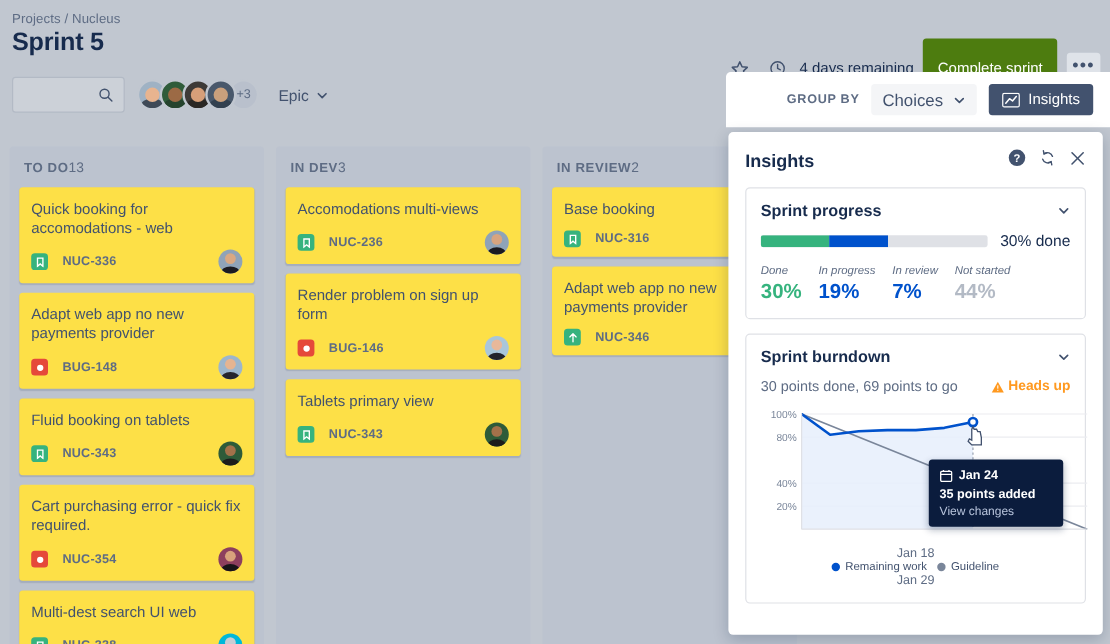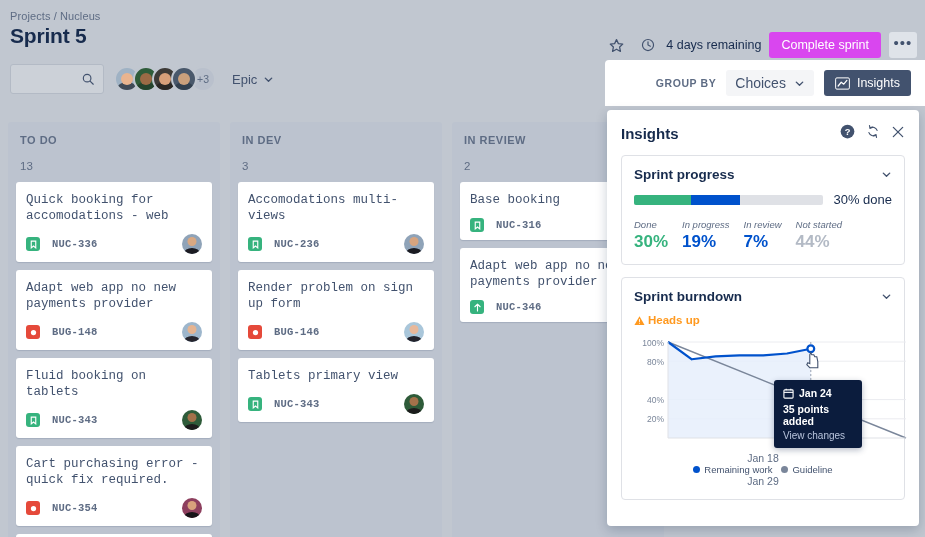--- a/index.html
+++ b/index.html
@@ -26,22 +26,22 @@
   .hdr-right {
     position: absolute; right: 8px; top: 32px;
     display: flex; align-items: center; gap: 8px;
   }
   .icon-btn {
     width: 24px; height: 24px; display: flex; align-items: center;
     justify-content: center; border-radius: 3px; color: #42526e;
   }
   .days-remaining { font-size: 12.5px; color: #172b4d; margin-left: -2px; }
   .btn-primary {
-    background: #d946ef; color: #fff; font-size: 12.5px;
-    padding: 6px 12px; border-radius: 3px; border: none;
+    background: #4d7c0f; color: #fff; font-size: 12.5px;
+    padding: 18px 12px; border-radius: 3px; border: none;
     font-family: inherit; cursor: pointer;
   }
   .btn-more {
     background: #dfe3e9; color: #42526e; border-radius: 3px;
     width: 28px; height: 26px; display: flex; align-items: center;
     justify-content: center; font-size: 15px; letter-spacing: 1px;
     padding-bottom: 6px;
   }
 
   
@@ -80,32 +80,30 @@
     font-size: 13px; color: #42526e; padding: 4px 6px; border-radius: 3px;
   }
 
   
   .board {
     position: absolute; left: 8px; top: 122px;
     display: flex; gap: 10px;
   }
   .column { width: 212px; background: #bcc3cf; border-radius: 3px; padding: 0 8px 8px; }
   .col-head {
-    display: flex; align-items: flex-start; gap: 14px;
+    display: flex; align-items: flex-start; gap: 0;
     padding: 12px 4px 10px;
     font-size: 11px; font-weight: bold; color: #5e6c84;
     letter-spacing: .5px;
-    flex-direction: column;
   }
   .col-count { font-weight: normal; font-size: 11.5px; letter-spacing: 0; }
   .card {
-    background: #ffffff; border-radius: 3px; padding: 10px 10px 8px;
+    background: #fde047; border-radius: 3px; padding: 10px 10px 8px;
     margin-bottom: 8px; box-shadow: 0 1px 1px rgba(9,30,66,.13);
     min-height: 56px;
-    font-family: Liberation Mono, monospace;
   }
   .card-title {
     font-size: 12.5px; line-height: 16px; color: #42526e; margin-bottom: 10px;
   }
   .card-foot { display: flex; align-items: center; justify-content: space-between; }
   .card-meta { display: flex; align-items: center; gap: 12px; }
   .type-icon {
     width: 14px; height: 14px; border-radius: 3px;
     display: flex; align-items: center; justify-content: center;
   }
@@ -188,21 +186,21 @@
     margin-bottom: 6px;
   }
   .burn-sub-text { font-size: 12px; color: #5e6c84; }
   .heads-up {
     display: flex; align-items: center; gap: 3px;
     font-size: 11.5px; color: #ff991f; font-weight: bold;
   }
 
   .chart-wrap { position: relative; height: 118px; }
   .tooltip {
-    position: absolute; left: 140px; top: 48px; width: 88px;
+    position: absolute; left: 140px; top: 48px; width: 112px;
     background: #0b1c3d; border-radius: 3px; padding: 7px 9px;
     color: #fff; box-shadow: 0 2px 6px rgba(9,30,66,.3);
   }
   .tt-date {
     display: flex; align-items: center; gap: 5px;
     font-size: 10.5px; font-weight: bold; margin-bottom: 4px;
   }
   .tt-points { font-size: 10.5px; font-weight: bold; margin-bottom: 3px; }
   .tt-link { font-size: 10px; color: #b8c4dc; }
 
@@ -535,20 +533,21 @@
     </div>
 
     <div class="insight-card">
       <div class="ic-head">
         <span class="ic-title">Sprint burndown</span>
         <svg width="11" height="11" viewBox="0 0 24 24" fill="none" stroke="#42526e" stroke-width="3">
           <polyline points="5,9 12,16 19,9" stroke-linecap="round" stroke-linejoin="round"></polyline>
         </svg>
       </div>
       <div class="burn-sub">
+        <span class="burn-sub-text">30 points done, 69 points to go</span>
         <span class="heads-up">
           <svg width="11" height="11" viewBox="0 0 24 22">
             <polygon points="12,1.5 23,21 1,21" fill="#ff991f"></polygon>
             <rect x="11" y="8" width="2" height="6" fill="#fff"></rect>
               <rect x="11" y="16" width="2" height="2" fill="#fff"></rect>
           </svg>
           <span>Heads up</span>
         </span>
       </div>
 

